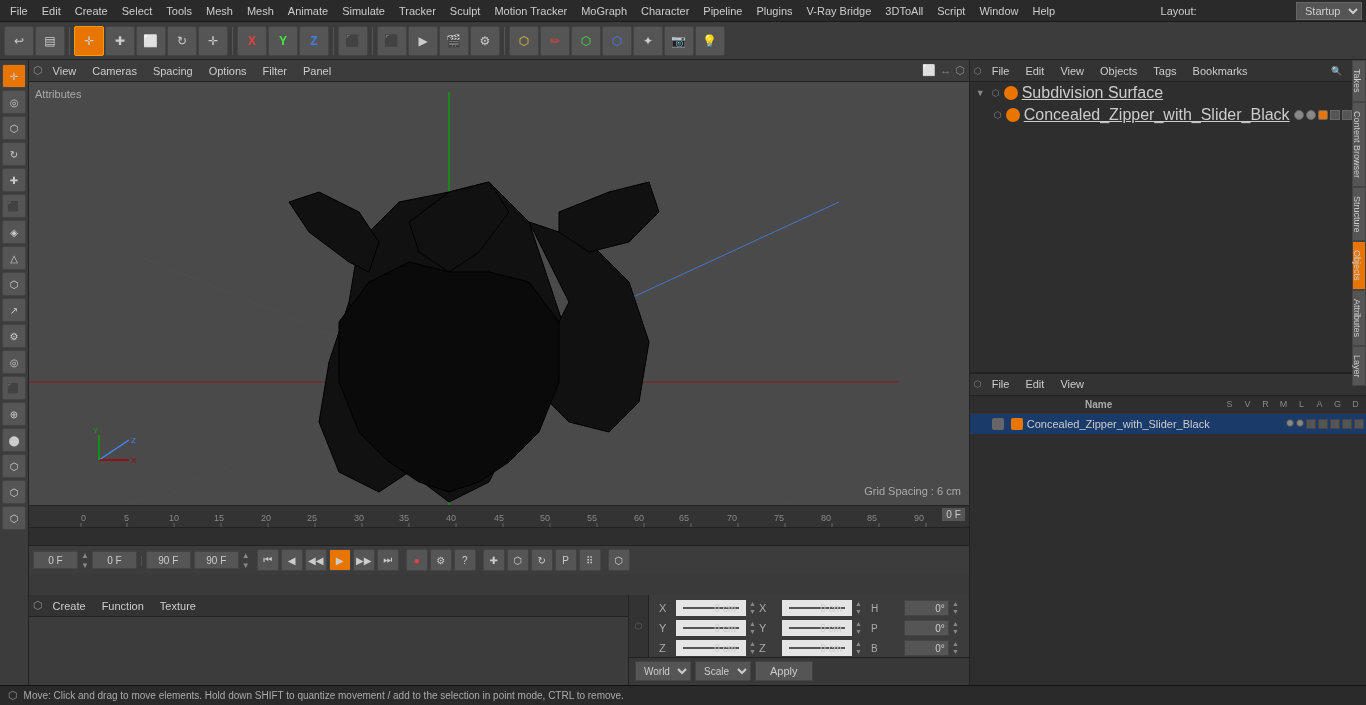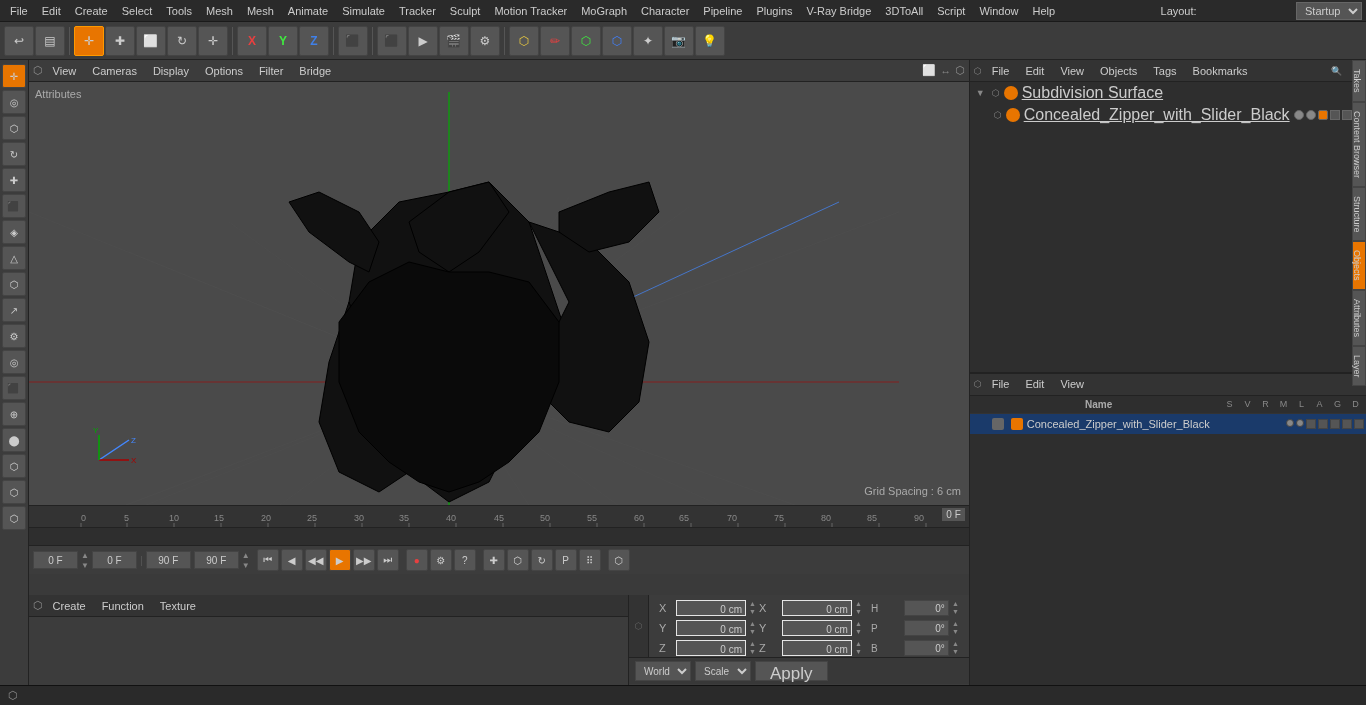--- a/index.html
+++ b/index.html
@@ -89,29 +89,29 @@
     #mat-toolbar { background: #333; height: 22px; display: flex; align-items: center; padding: 0 4px; gap: 4px; border-bottom: 1px solid #222; }
     .mat-menu { color: #ccc; padding: 2px 6px; cursor: pointer; font-size: 11px; }
     #mat-content { display: flex; padding: 4px; gap: 4px; }
     .material-thumb { width: 60px; height: 58px; border-radius: 50%; background: radial-gradient(circle at 35% 35%, #888, #111); cursor: pointer; display: flex; flex-direction: column; align-items: center; }
     .mat-label { font-size: 9px; color: #ccc; margin-top: 2px; text-align: center; }
     .material-item { display: flex; flex-direction: column; align-items: center; }
 
     #coord-panel { flex: 1; background: #3c3c3c; display: flex; flex-direction: column; }
     .coord-row { display: flex; align-items: center; height: 20px; gap: 3px; padding: 1px 4px; }
     .coord-label { color: #aaa; font-size: 11px; width: 14px; }
-    .coord-value-box { background: #555; border: 1px solid #e5e5e5; color: #ccc; font-size: 10px; width: 70px; height: 16px; text-align: right; padding-right: 3px; display: flex; align-items: flex-end; justify-content: flex-end; }
+    .coord-value-box { background: #555; border: 7px solid #e5e5e5; color: #ccc; font-size: 10px; width: 70px; height: 16px; text-align: right; padding-right: 3px; display: flex; align-items: center; justify-content: flex-end; }
     .coord-arrows { display: flex; flex-direction: column; cursor: pointer; }
     .coord-arrow { font-size: 7px; color: #888; line-height: 8px; }
     .coord-extra { color: #aaa; font-size: 10px; width: 30px; }
     .coord-extra-box { background: #555; border: 1px solid #444; color: #ccc; font-size: 10px; width: 45px; height: 16px; display: flex; align-items: center; justify-content: flex-end; padding-right: 3px; }
 
     #coord-bottom-bar { display: flex; align-items: center; padding: 3px 6px; gap: 4px; border-top: 1px solid #222; background: #383838; }
     .coord-dropdown { background: #555; border: 1px solid #444; color: #ccc; font-size: 10px; height: 20px; padding: 0 4px; cursor: pointer; }
-    .apply-btn { background: #555; border: 1px solid #444; color: #ccc; font-size: 17px; padding: 2px 14px; cursor: pointer; height: 20px; }
+    .apply-btn { background: #555; border: 1px solid #444; color: #ccc; font-size: 11px; padding: 2px 14px; cursor: pointer; height: 20px; }
 
     
     #status-bar { height: 20px; background: #2a2a2a; display: flex; align-items: center; padding: 0 8px; border-top: 1px solid #111; position: fixed; bottom: 0; width: 100%; }
     .status-text { color: #aaa; font-size: 10px; }
     .side-tab { background: #555; color: #ccc; font-size: 9px; writing-mode: vertical-rl; text-orientation: mixed; padding: 8px 3px; cursor: pointer; border: 1px solid #444; width: 14px; }
     .side-tab.active-tab { background: #e87500; }
 
     
     ::-webkit-scrollbar { width: 6px; height: 6px; }
     ::-webkit-scrollbar-track { background: #333; }
@@ -213,24 +213,24 @@
     <button class="left-tool-btn">⬡</button>
   </div>
 
   <div style="flex:1; display:flex; flex-direction:column;">
 
     <div id="viewport-area">
       <div id="viewport-header">
         <span style="color:#888;">⬡</span>
         <span class="viewport-menu-item">View</span>
         <span class="viewport-menu-item">Cameras</span>
-        <span class="viewport-menu-item">Display</span>
+        <span class="viewport-menu-item">Spacing</span>
         <span class="viewport-menu-item">Options</span>
         <span class="viewport-menu-item">Filter</span>
-        <span class="viewport-menu-item">Bridge</span>
+        <span class="viewport-menu-item">Panel</span>
         <div class="viewport-icons">
           <span style="color:#888;cursor:pointer;">⬜</span>
           <span style="color:#888;cursor:pointer;">↔</span>
           <span style="color:#888;cursor:pointer;">⬡</span>
         </div>
       </div>
       <div id="viewport-canvas">
 
         <svg class="grid-lines" xmlns="http://www.w3.org/2000/svg">
 
@@ -598,20 +598,21 @@
           </div>
         </div>
       </div>
     </div>
   </div>
 
 </div>
 
 <div id="status-bar">
   <span style="color:#888;margin-right:6px;">⬡</span>
+  <span class="status-text">Move: Click and drag to move elements. Hold down SHIFT to quantize movement / add to the selection in point mode, CTRL to remove.</span>
 </div>
 
 <div style="position:fixed; right:0; top:60px; display:flex; flex-direction:column; z-index:10;">
   <div class="side-tab">Takes</div>
   <div class="side-tab">Content Browser</div>
   <div class="side-tab">Structure</div>
   <div class="side-tab active-tab">Objects</div>
   <div class="side-tab">Attributes</div>
   <div class="side-tab">Layer</div>
 </div>

